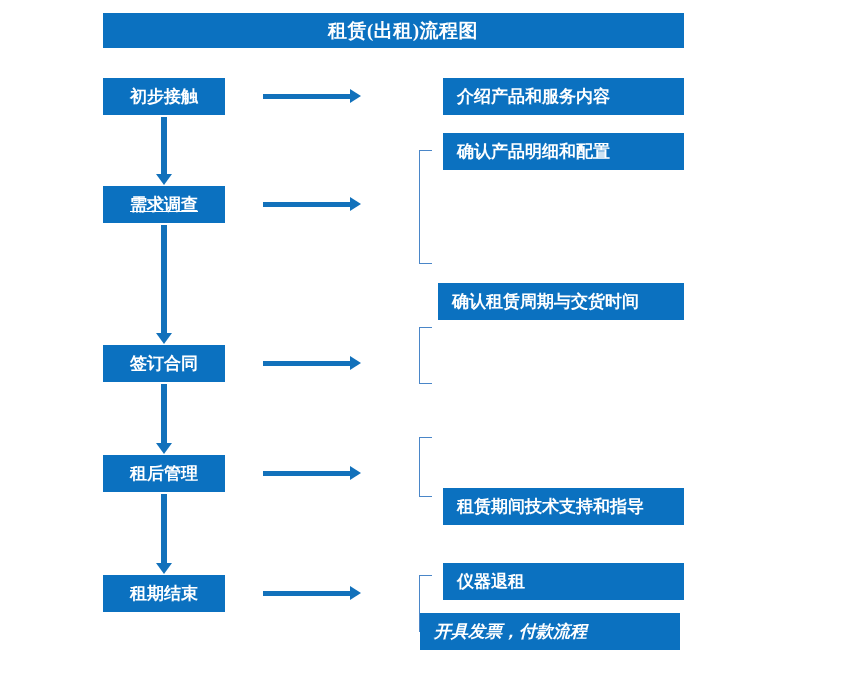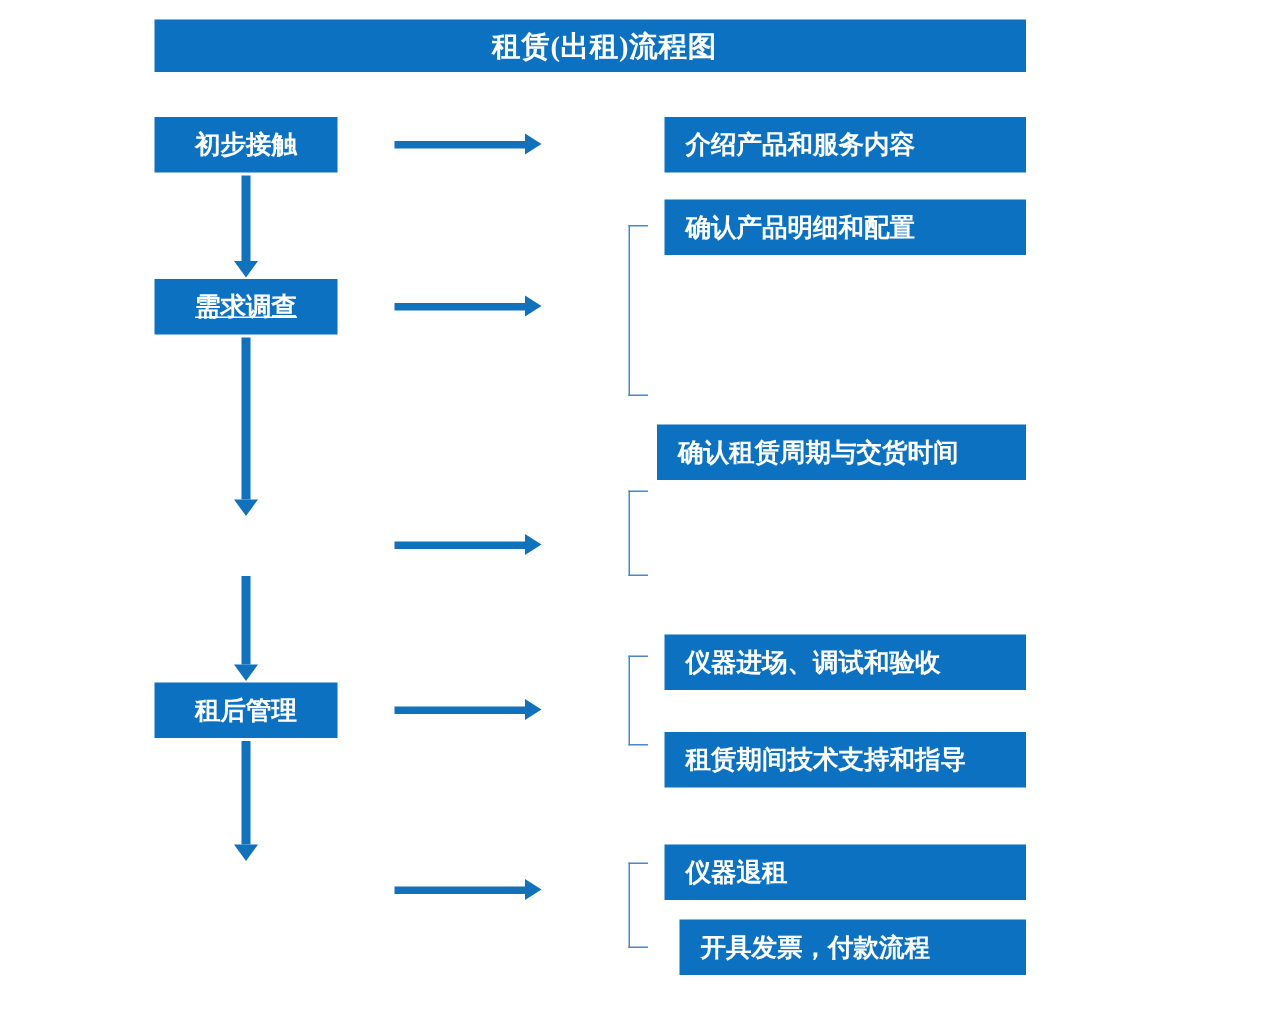--- a/index.html
+++ b/index.html
@@ -112,21 +112,23 @@
 </style>
 </head>
 <body>
 
 <div id="canvas">
 
   <div class="title-bar">租赁(出租)流程图</div>
 
   <div class="node stage" style="left:103px; top:78px;">初步接触</div>
   <div class="node stage" style="left:103px; top:186px;text-decoration:underline;">需求调查</div>
+  <div class="node stage" style="left:103px; top:345px;">签订合同</div>
   <div class="node stage" style="left:103px; top:455px;">租后管理</div>
+  <div class="node stage" style="left:103px; top:575px;">租期结束</div>
 
   <div class="v-arrow" style="left:156px; top:117px; height:68px;">
     <div class="shaft" style="height:57px;"></div>
     <div class="head" style="top:57px;"></div>
   </div>
   <div class="v-arrow" style="left:156px; top:225px; height:119px;">
     <div class="shaft" style="height:108px;"></div>
     <div class="head" style="top:108px;"></div>
   </div>
   <div class="v-arrow" style="left:156px; top:384px; height:70px;">
@@ -163,19 +165,18 @@
   <div class="bracket" style="left:419px; top:327px; height:57px;"></div>
   <div class="bracket" style="left:419px; top:437px; height:60px;"></div>
   <div class="bracket" style="left:419px; top:575px; height:57px;"></div>
 
   <div class="node detail" style="left:443px; top:78px;">介绍产品和服务内容</div>
 
   <div class="node detail" style="left:443px; top:133px;">确认产品明细和配置</div>
   <div class="node detail" style="left:438px; top:243px;margin-top:40px;">确认租赁周期与交货时间</div>
 
 
-  <div class="node detail" style="left:443px; top:423px;">仪器进场、调试和验收</div>
   <div class="node detail" style="left:443px; top:563px;">仪器退租</div>
 
   <div class="node detail" style="left:443px; top:488px;">租赁期间技术支持和指导</div>
-  <div class="node detail" style="left:453px; top:613px;">开具发票，付款流程</div>
+  <div class="node detail" style="left:420px; top:613px;font-style:italic;">开具发票，付款流程</div>
 
 </div>
 
 </body></html>

